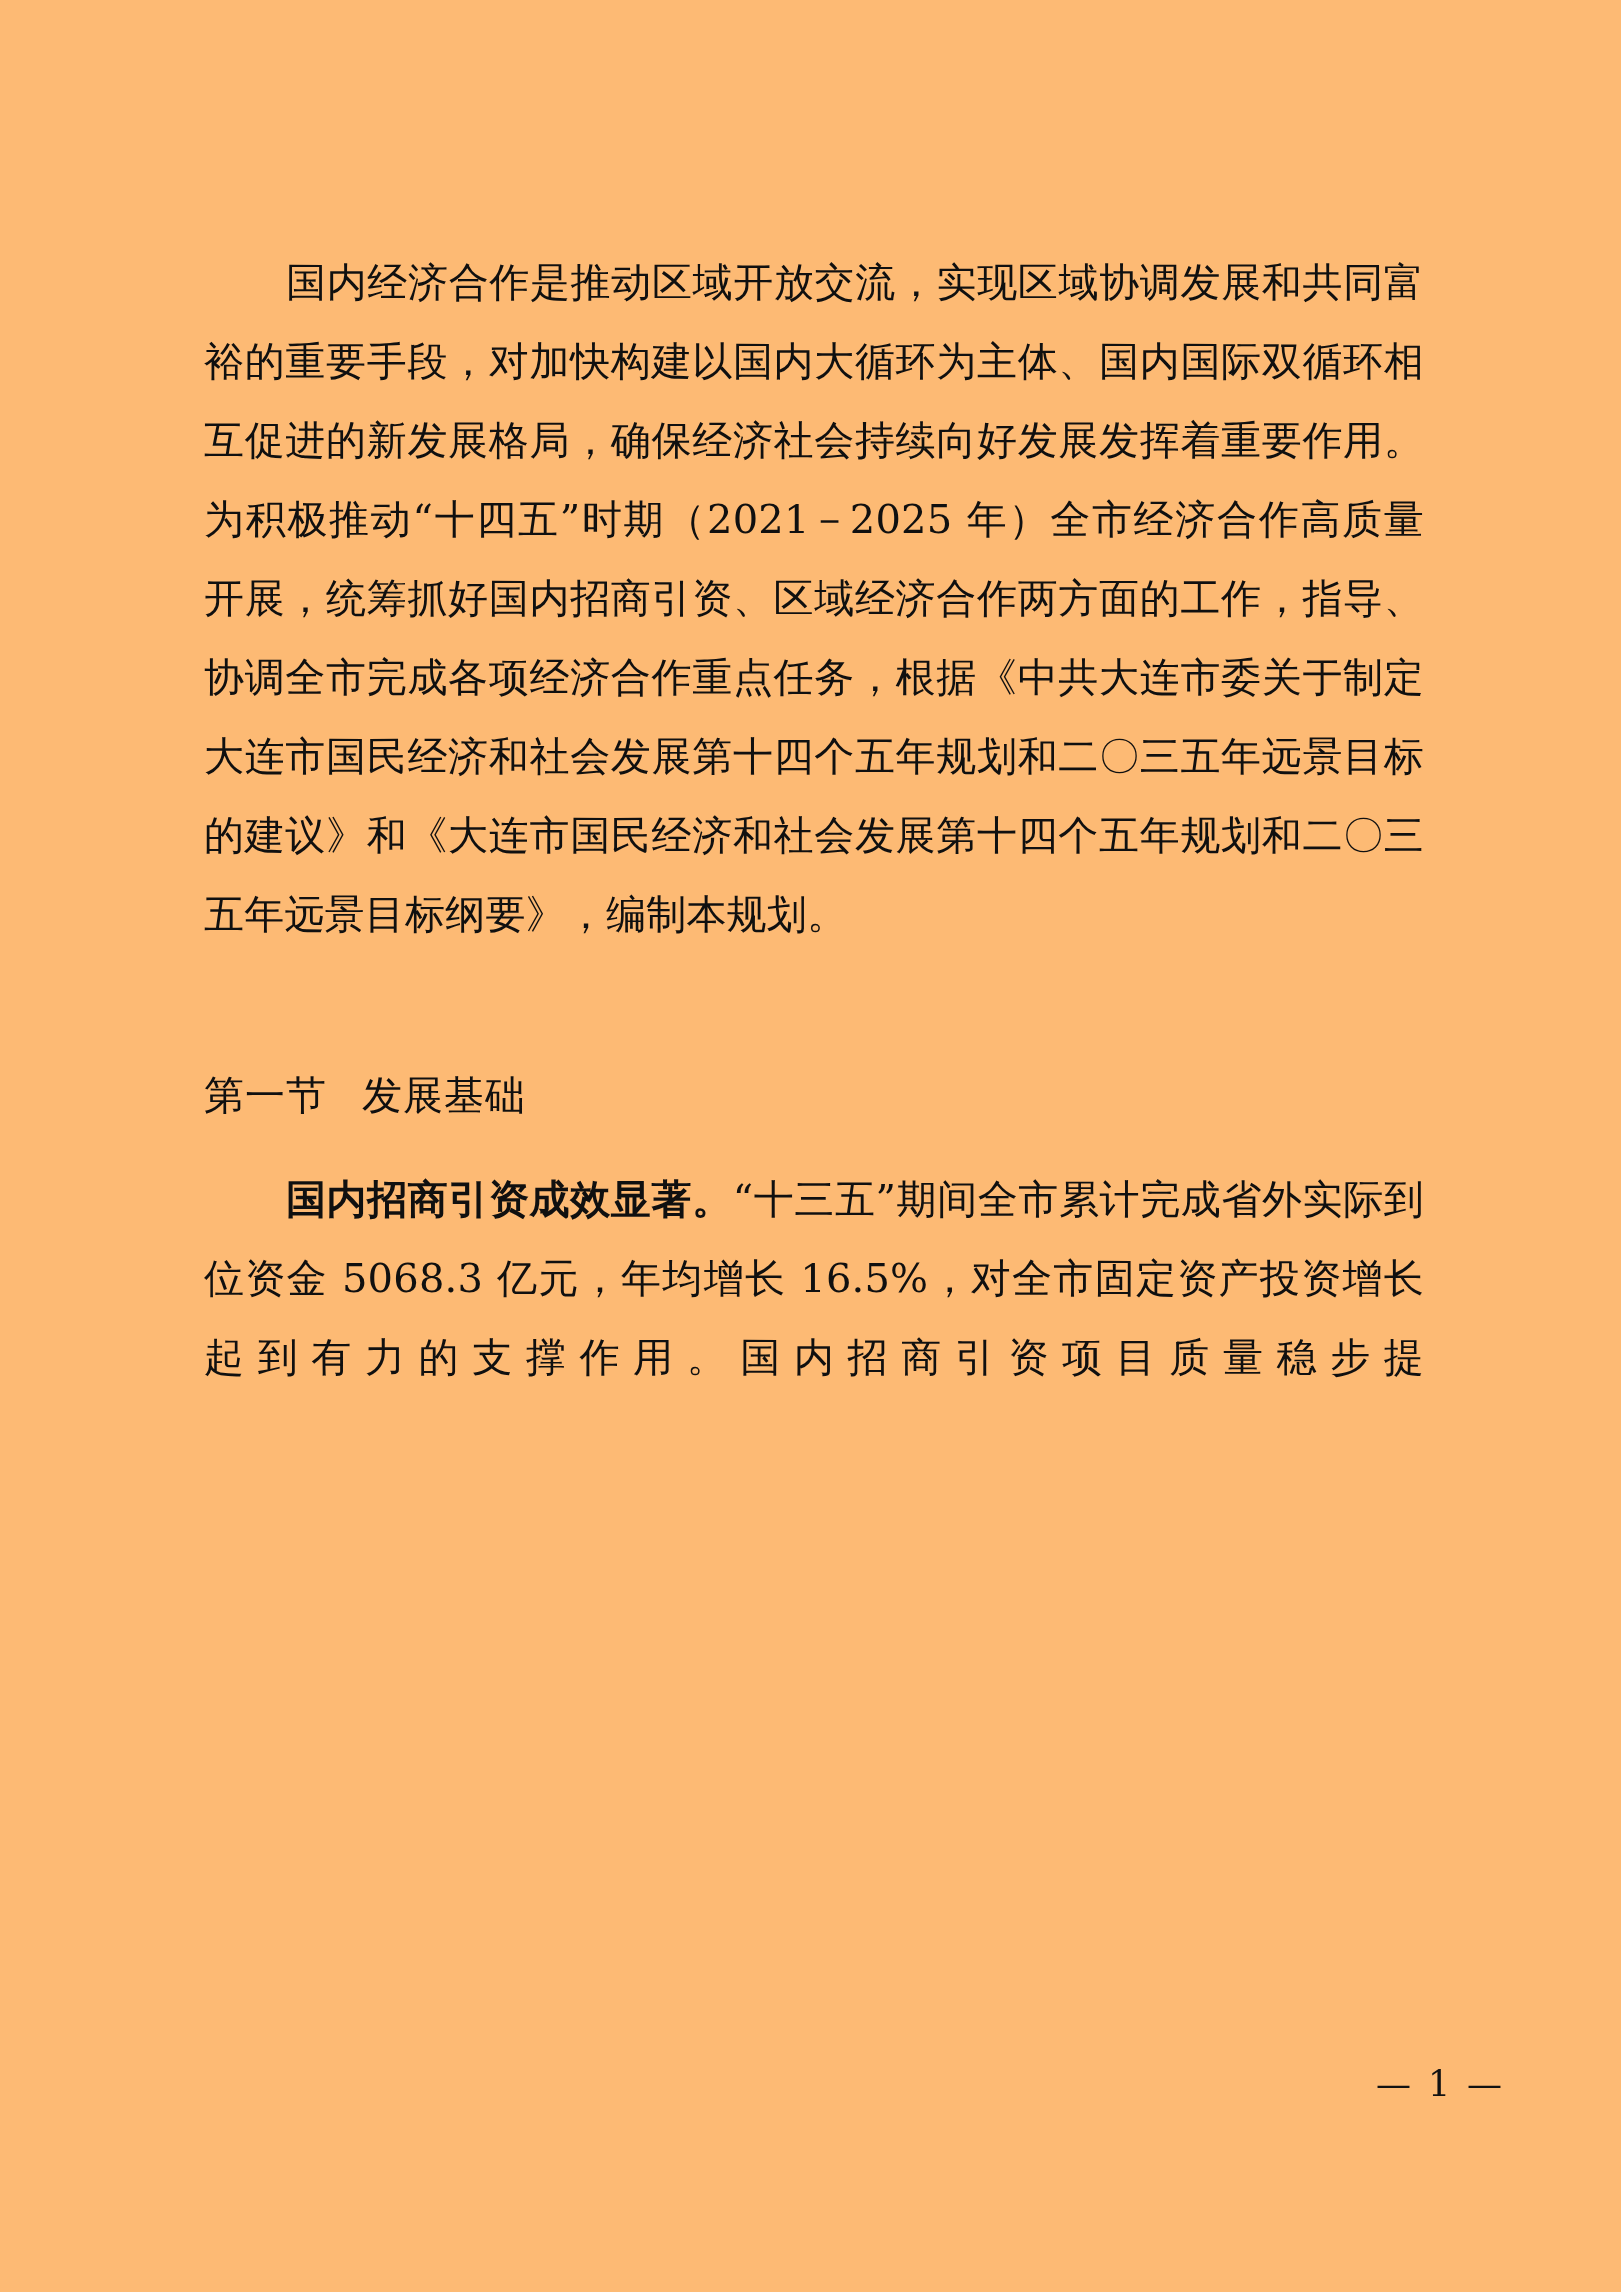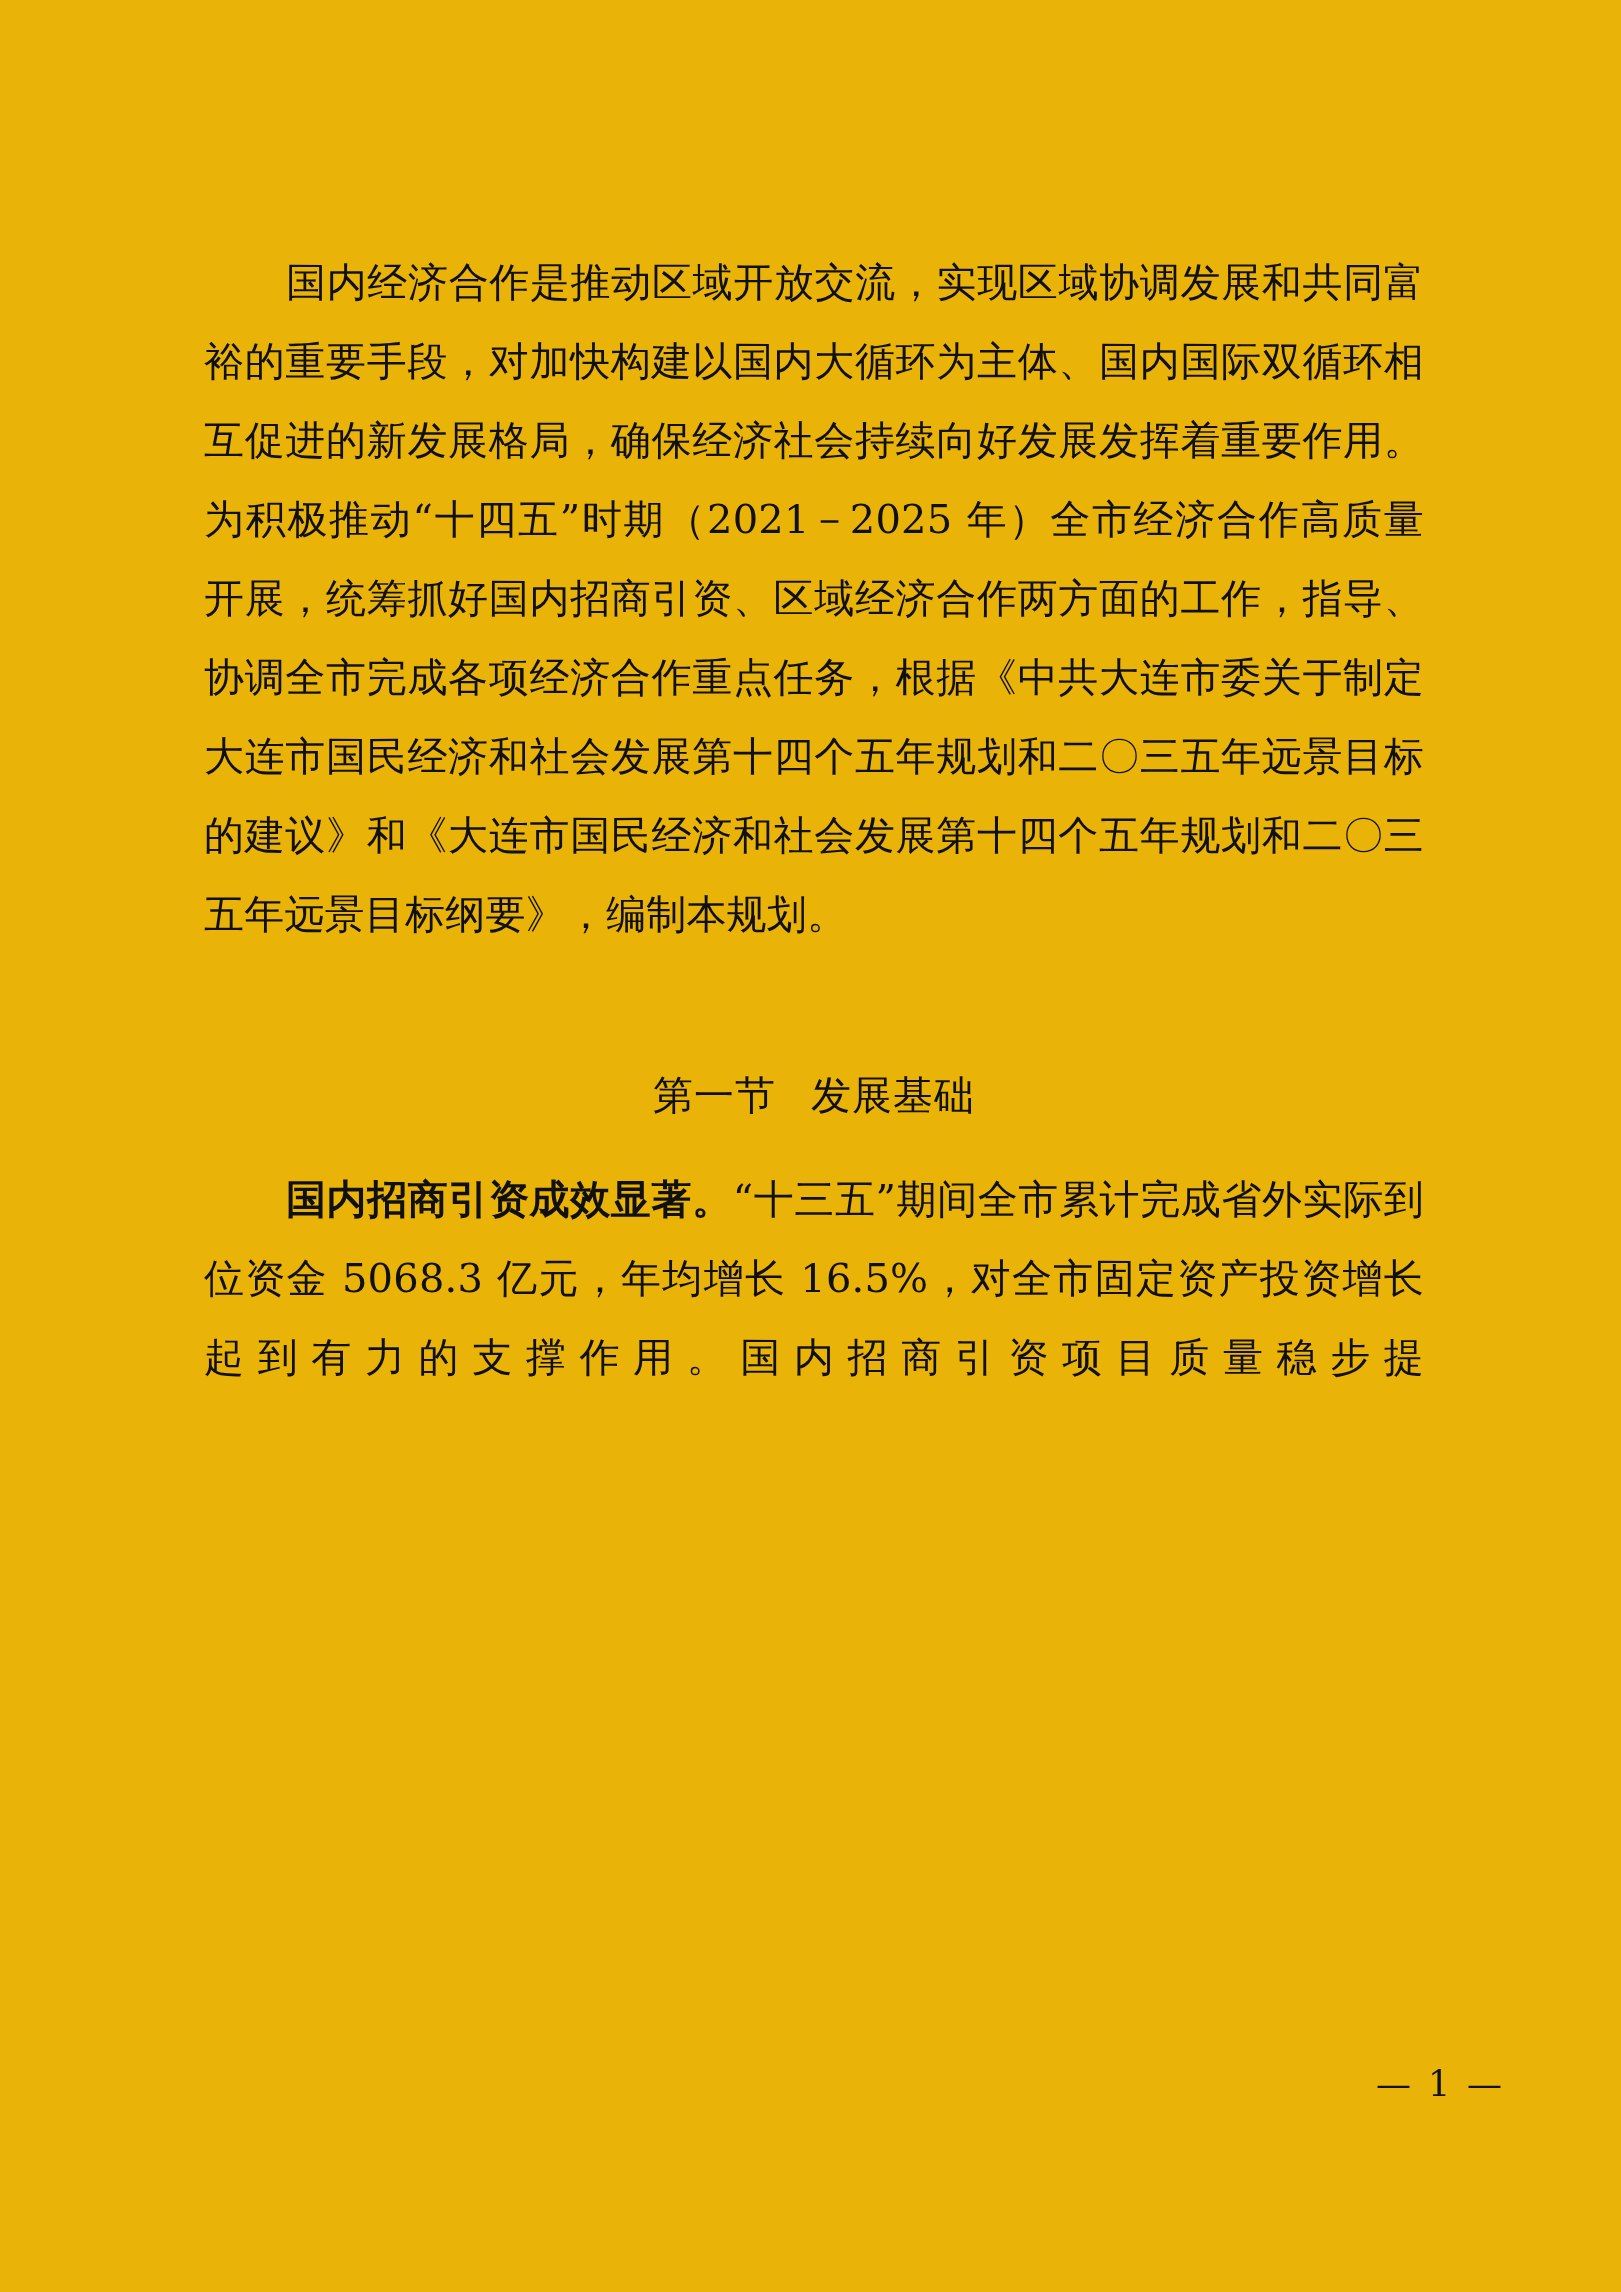--- a/index.html
+++ b/index.html
@@ -4,21 +4,21 @@
 <style>
   html, body {
     margin: 0;
     padding: 0;
     background: #ffffff;
   }
   .page {
     position: relative;
     width: 1621px;
     height: 2293px;
-    background: #eab308;
+    background: #fdba74;
     margin: 0 auto;
     overflow: hidden;
     box-sizing: border-box;
   }
   .content {
     position: absolute;
     left: 204px;
     top: 243px;
     width: 1220px;
   }
@@ -52,21 +52,20 @@
     margin: 0;
     line-height: 76px;
     letter-spacing: 1px;
   }
   
   .section-heading {
     font-family: "DejaVu Serif", "Liberation Serif", serif;
     font-size: 40px;
     font-weight: 400;
     color: #101010;
-    text-align: center;
     margin: 0;
     line-height: 76px;
     letter-spacing: 1px;
   }
   .gap-before-chapter { height: 41px; }
   .gap-after-chapter  { height: 33px; }
   .gap-before-section { height: 29px; }
   .gap-after-section  { height: 25.5px; }
 
   .page-number {

